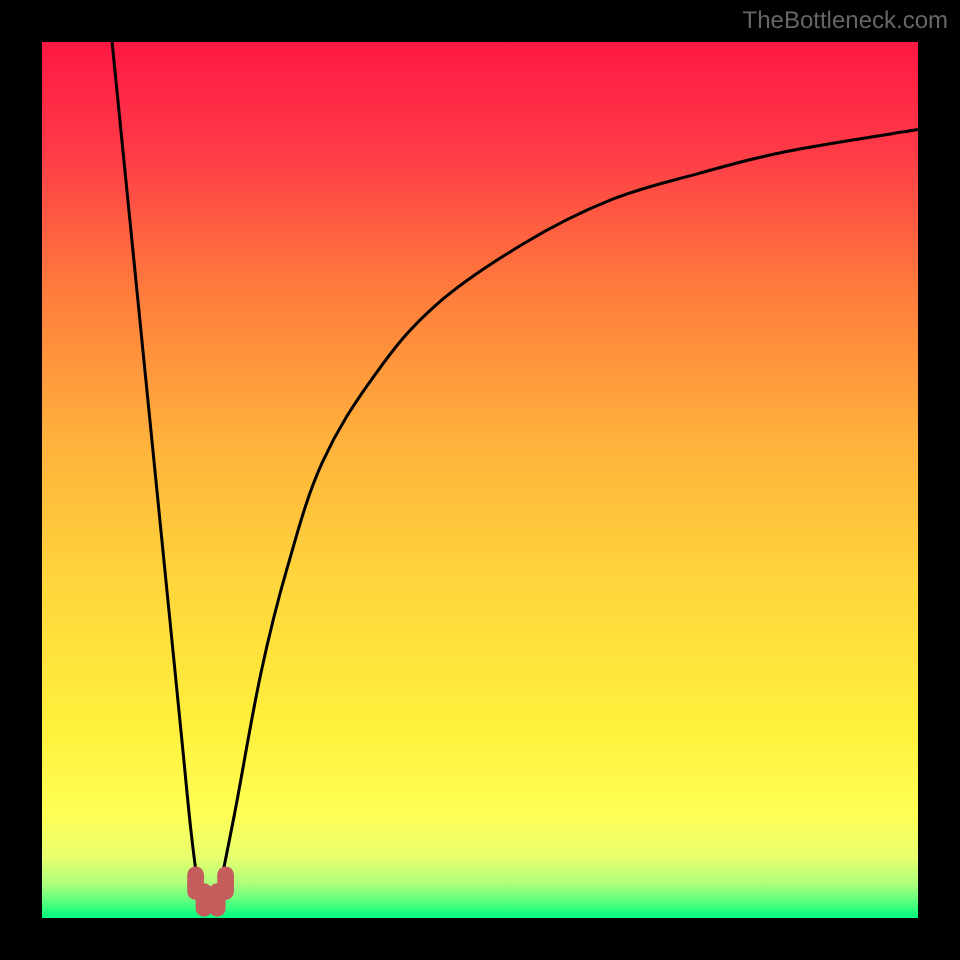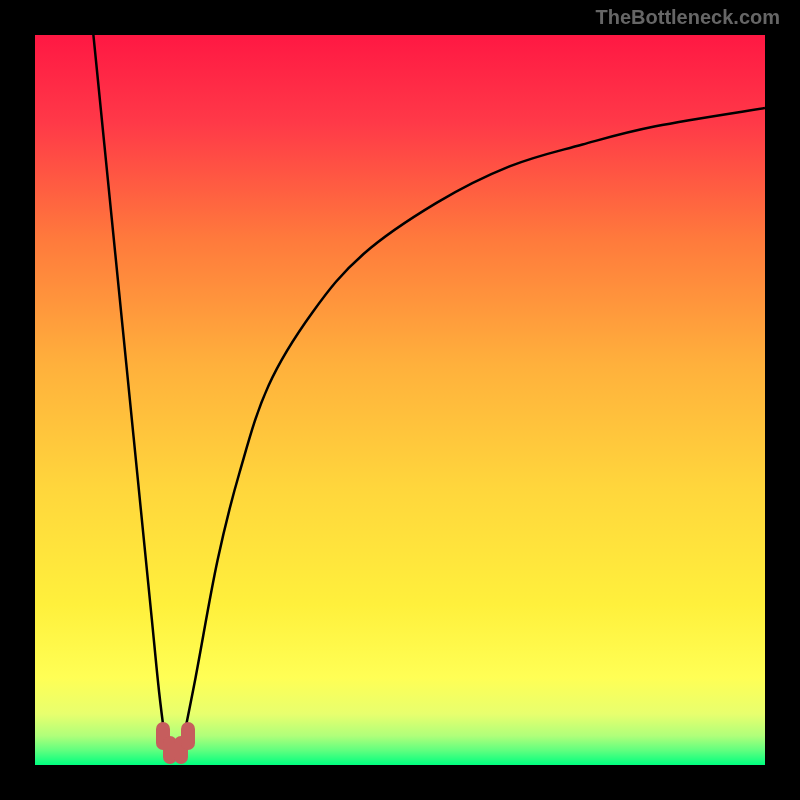--- a/index.html
+++ b/index.html
@@ -11,24 +11,24 @@
       font-family: Arial, sans-serif;
     }
     .chart-container {
       position: absolute;
       width: 800px;
       height: 800px;
     }
     .watermark {
       position: absolute;
       top: 6px;
-      right: 20px;
+      right: 10px;
       color: #666;
       font-size: 20px;
-      font-weight: bold;
+      font-weight: normal;
       z-index: 10;
     }
     .plot-area {
       position: absolute;
       left: 35px;
       top: 35px;
       width: 730px;
       height: 730px;
       overflow: hidden;
     }

